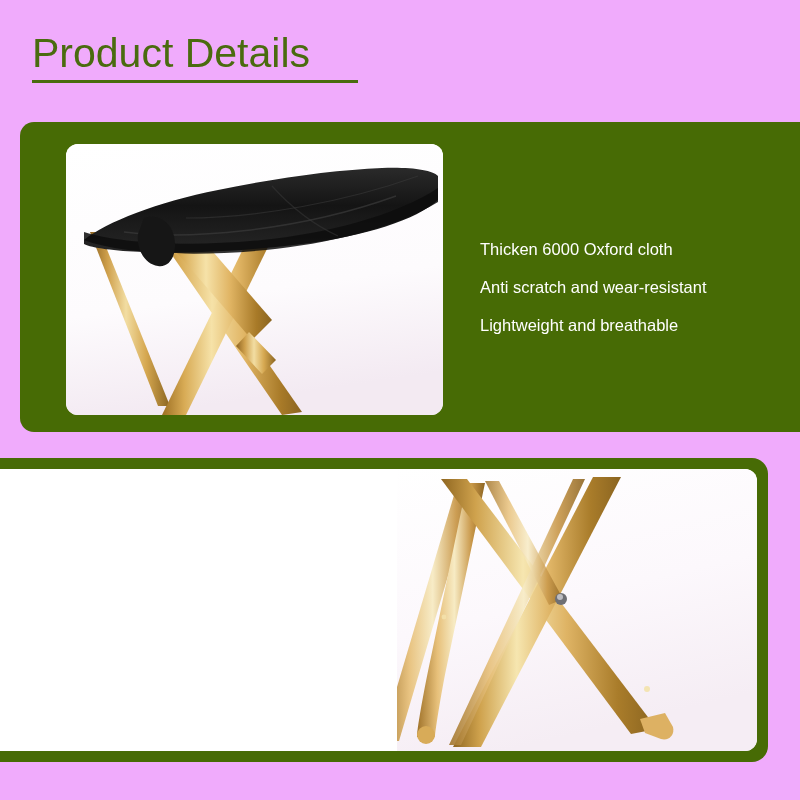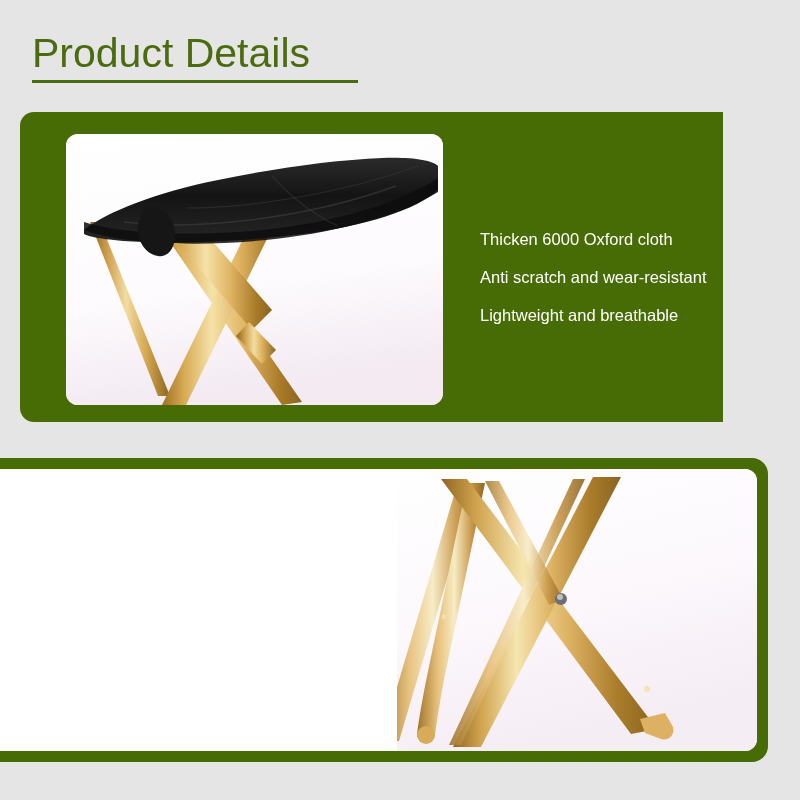--- a/index.html
+++ b/index.html
@@ -10,21 +10,21 @@
     width: 800px;
     height: 800px;
     background: #ffffff;
     font-family: "Liberation Sans", sans-serif;
     overflow: hidden;
   }
   .page {
     position: relative;
     width: 800px;
     height: 800px;
-    background: #e5e5e5;
+    background: #f0abfc;
   }
 
   
   .title-wrap {
     position: absolute;
     left: 32px;
     top: 28px;
     width: 420px;
   }
   .page-title {
@@ -41,22 +41,22 @@
     top: 52px;
     width: 326px;
     height: 3px;
     background: #4a6b0f;
   }
 
   
   .panel-top {
     position: absolute;
     left: 20px;
-    top: 112px;
-    width: 703px;
+    top: 122px;
+    width: 780px;
     height: 310px;
     background: #476b05;
     border-radius: 14px 0 0 14px;
   }
   .photo-card {
     position: absolute;
     left: 46px;
     top: 22px;
     width: 377px;
     height: 271px;

